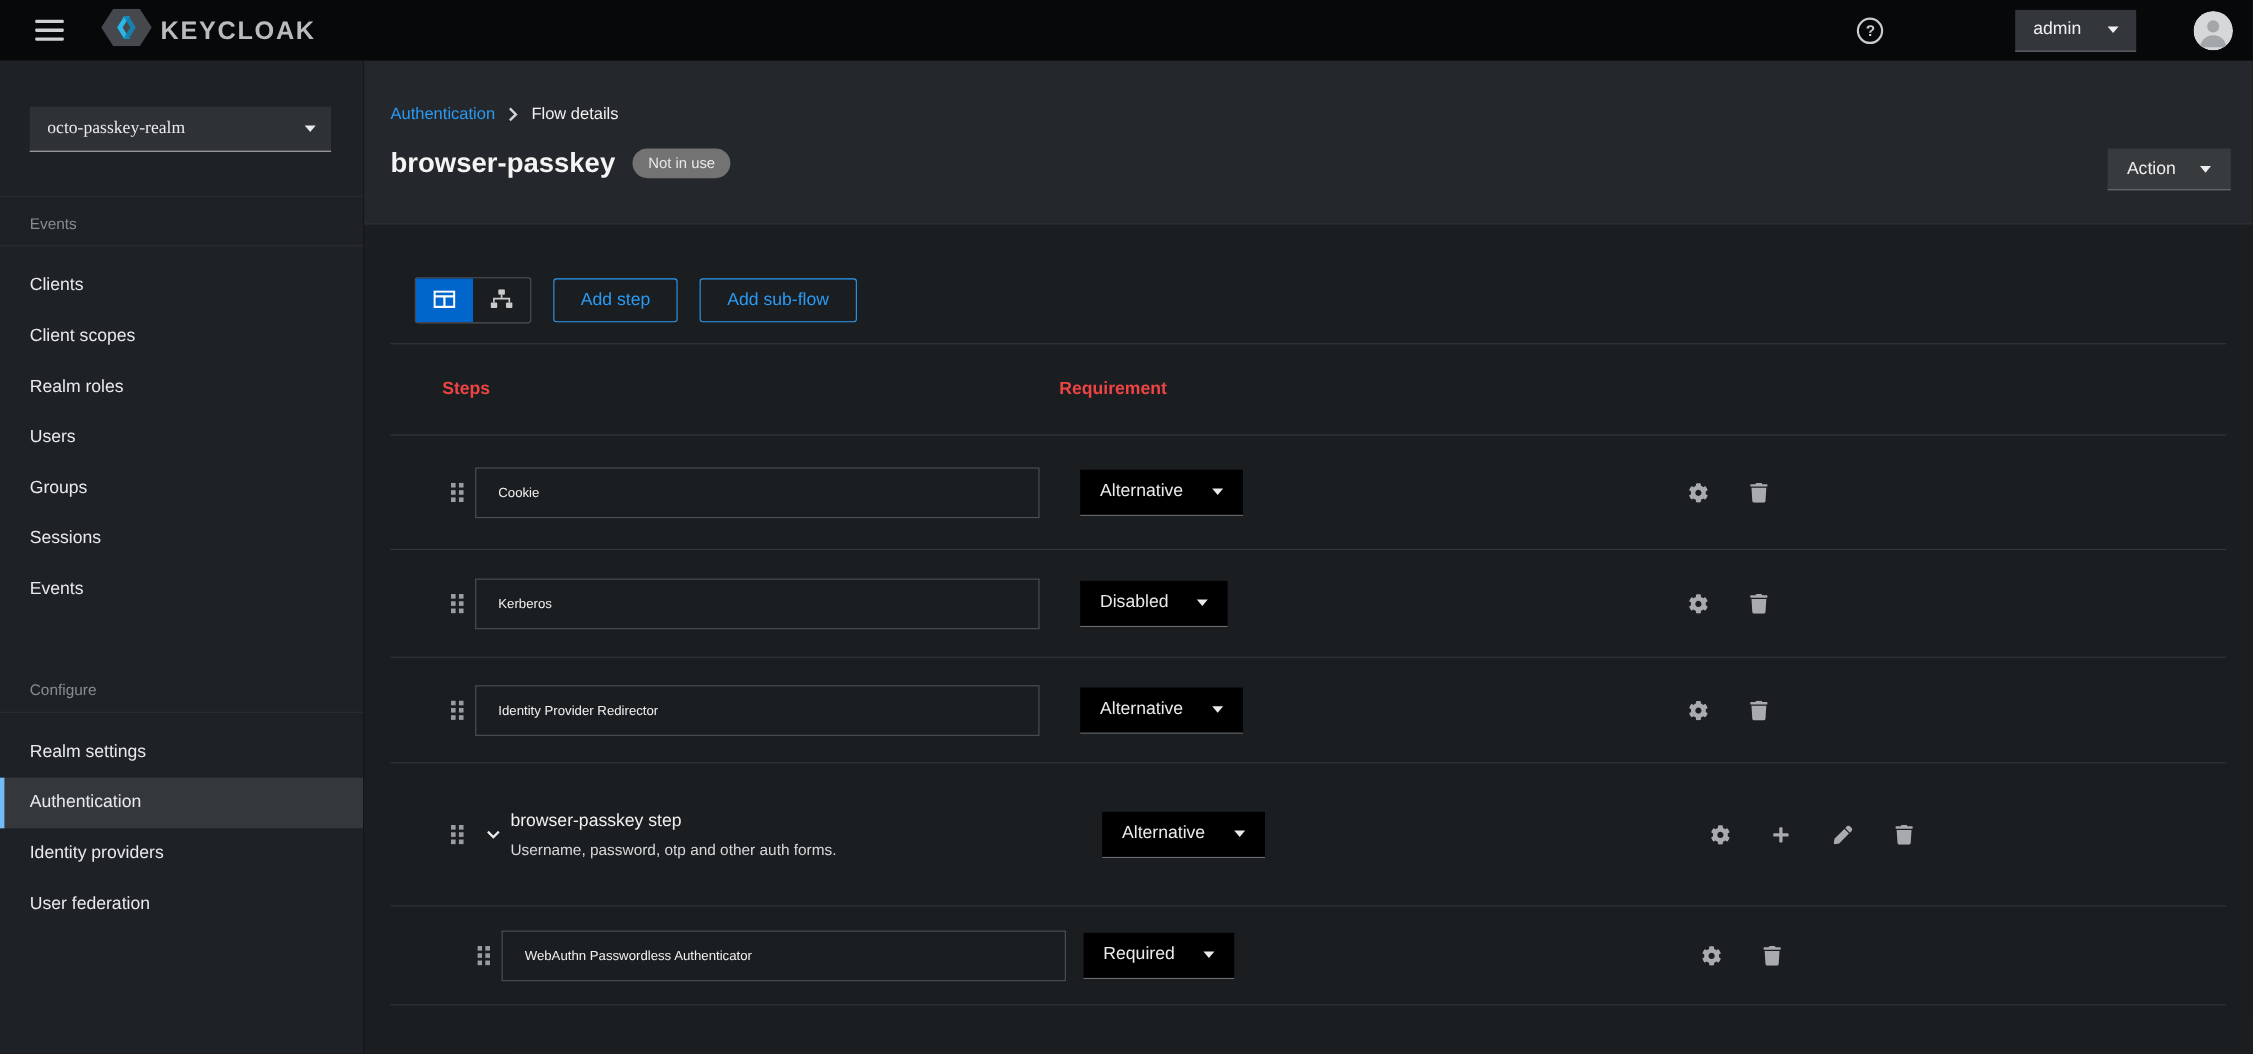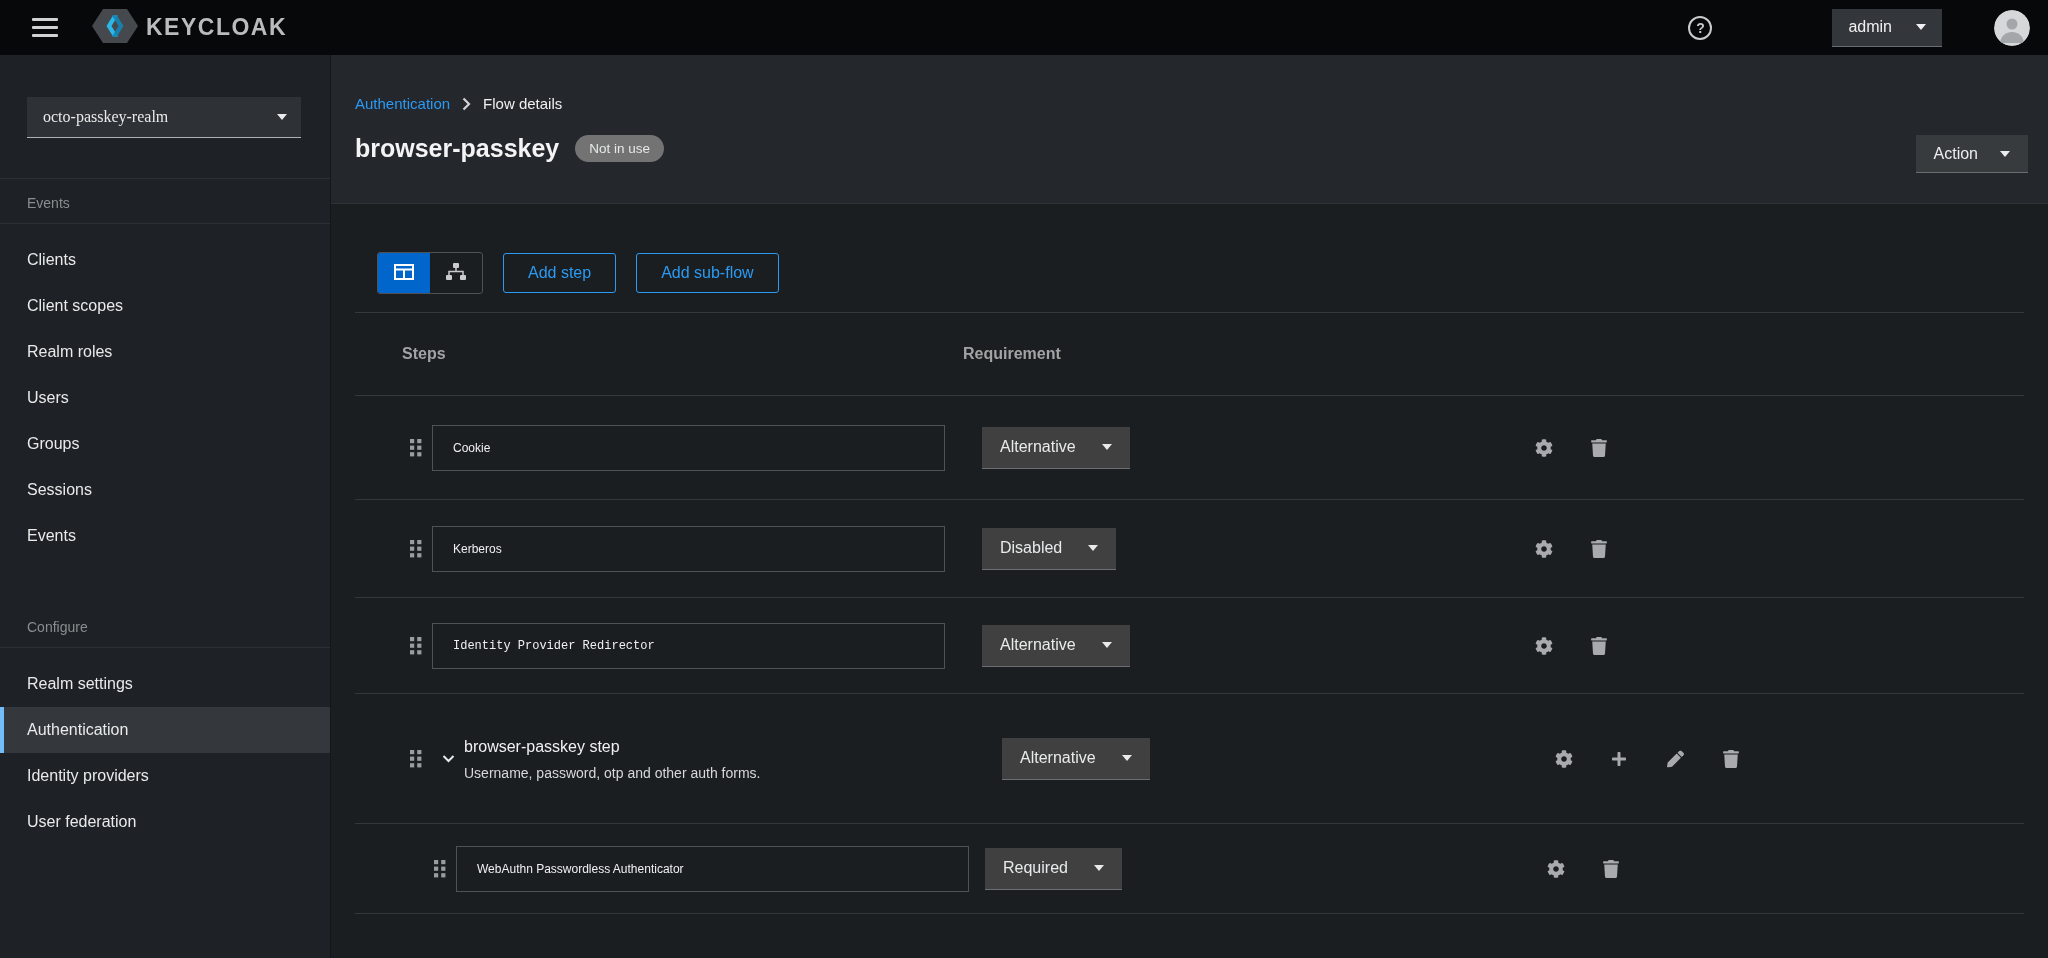--- a/index.html
+++ b/index.html
@@ -65,29 +65,29 @@
   .toggle-btn { width:52px; height:40px; display:flex; align-items:center; justify-content:center;
     background:transparent; border:none; cursor:pointer; }
   .toggle-btn.active { background:#0066cc; }
   .outline-btn { height:40px; border:1px solid #2b9af3; border-radius:3px; background:transparent;
     color:#2b9af3; font-size:16px; padding:0 24px; cursor:pointer; font-family:inherit; }
   
   .flow-table { margin:0 24px; }
   .thead { height:84px; border-top:1px solid #35383c; border-bottom:1px solid #35383c;
     position:relative; }
   .th { position:absolute; top:50%; transform:translateY(-50%); font-size:16px;
-    font-weight:bold; color:#a3a3a3; }
+    font-weight:bold; color:#ef4444; }
   .th.steps { left:47px; }
   .th.requirement { left:608px; }
   .frow { position:relative; border-bottom:1px solid #33363a; }
   .abs { position:absolute; top:50%; transform:translateY(-50%); }
   .grip-btn { background:none; border:none; cursor:grab; padding:2px; display:flex; }
   .name-box { width:513px; height:46px; border:1px solid #4f5255; display:flex;
     align-items:center; padding-left:20px; font-size:12px; color:#f0f0f2; cursor:default; }
-  .req-select { height:42px; background:#404040; border:none; border-bottom:1px solid #6a6e73;
+  .req-select { height:42px; background:#000000; border:none; border-bottom:1px solid #6a6e73;
     color:#e8eaeb; font-size:16px; display:flex; align-items:center; gap:26px;
     padding:0 18px; cursor:pointer; font-family:inherit; }
   .icon-btn { background:none; border:none; cursor:pointer; padding:3px; display:flex; }
   .chev-btn { background:none; border:none; cursor:pointer; padding:2px; display:flex; }
   .subflow-name { font-size:16px; color:#f0f0f2; }
   .subflow-desc { font-size:14px; color:#d6d8da; margin-top:9px; }
 </style>
 </head>
 <body>
 
@@ -272,21 +272,21 @@
             <g fill="#9a9da0">
               <rect width="7" height="7"></rect>
               <rect x="12" width="7" height="7"></rect>
               <rect y="11" width="7" height="7"></rect>
               <rect x="12" y="11" width="7" height="7"></rect>
               <rect y="22" width="7" height="7"></rect>
               <rect x="12" y="22" width="7" height="7"></rect>
             </g>
           </svg>
       </button>
-      <div class="name-box abs" style="left:77px;font-family:Liberation Mono, monospace;">Identity Provider Redirector</div>
+      <div class="name-box abs" style="left:77px;">Identity Provider Redirector</div>
       <button class="req-select abs" style="left:627px;">
         <span>Alternative</span>
         <span class="caret"></span>
       </button>
       <button class="icon-btn abs" style="left:1177px;">
         <svg width="18" height="18" viewBox="0 0 512 512">
             <path fill="#a8aaad" d="M487.4 315.7l-42.6-24.6c4.3-23.2 4.3-47 0-70.2l42.6-24.6c4.9-2.8 7.1-8.6 5.5-14-11.1-35.6-30-67.8-54.7-94.6-3.8-4.1-10-5.1-14.8-2.3L380.8 110c-17.9-15.4-38.5-27.3-60.8-35.1V25.8c0-5.6-3.9-10.5-9.4-11.7-36.7-8.2-74.3-7.8-109.2 0-5.5 1.2-9.4 6.1-9.4 11.7V75c-22.2 7.9-42.8 19.8-60.8 35.1L88.7 85.5c-4.9-2.8-11-1.9-14.8 2.3-24.7 26.7-43.6 58.9-54.7 94.6-1.7 5.4.6 11.2 5.5 14L67.3 221c-4.3 23.2-4.3 47 0 70.2l-42.6 24.6c-4.9 2.8-7.1 8.6-5.5 14 11.1 35.6 30 67.8 54.7 94.6 3.8 4.1 10 5.1 14.8 2.3l42.6-24.6c17.9 15.4 38.5 27.3 60.8 35.1v49.2c0 5.6 3.9 10.5 9.4 11.7 36.7 8.2 74.3 7.8 109.2 0 5.5-1.2 9.4-6.1 9.4-11.7v-49.2c22.2-7.9 42.8-19.8 60.8-35.1l42.6 24.6c4.9 2.8 11 1.9 14.8-2.3 24.7-26.7 43.6-58.9 54.7-94.6 1.5-5.5-.7-11.3-5.6-14.1zM256 336c-44.1 0-80-35.9-80-80s35.9-80 80-80 80 35.9 80 80-35.9 80-80 80z"></path>
           </svg>
       </button>
       <button class="icon-btn abs" style="left:1233px;">

